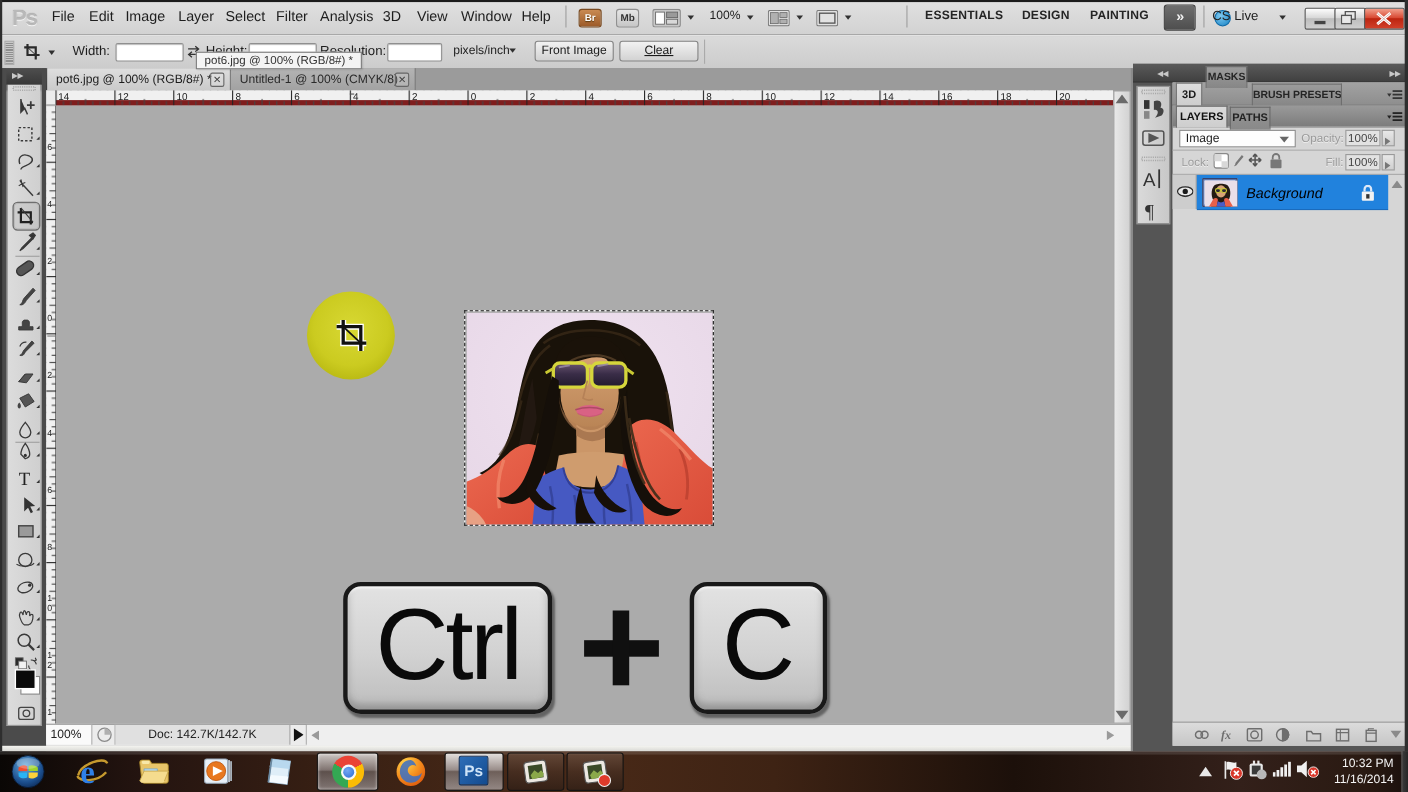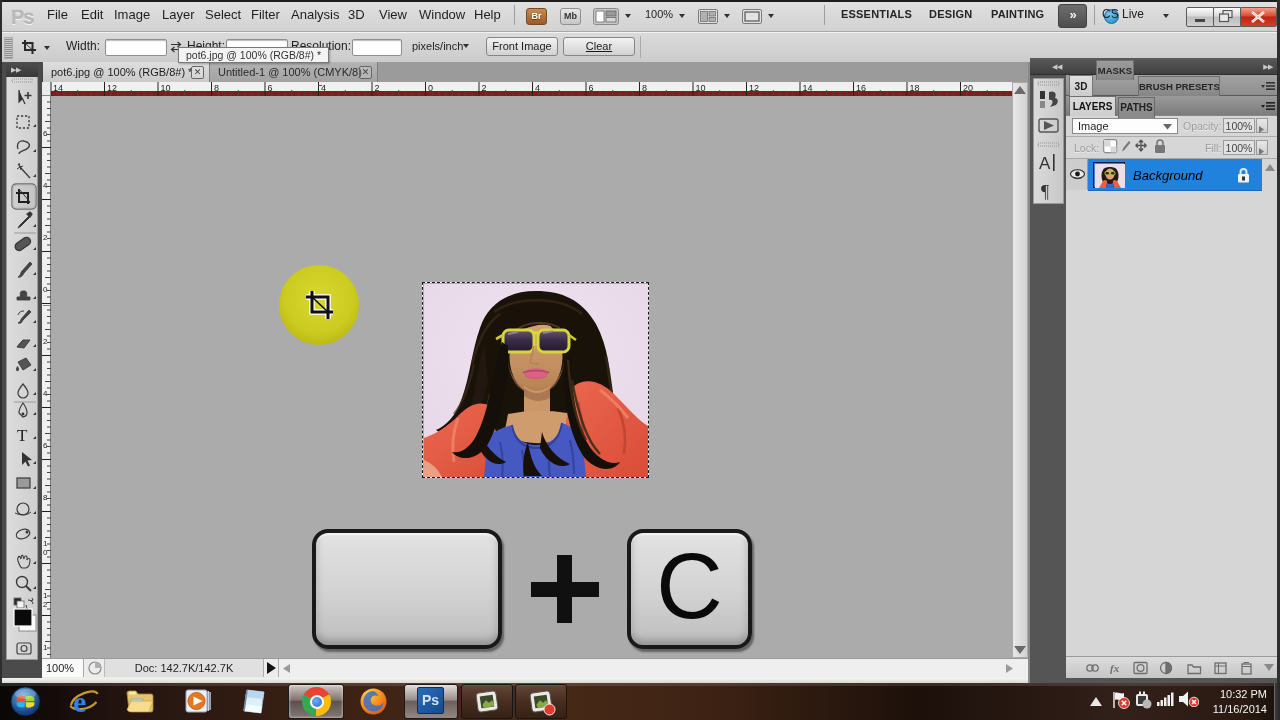--- a/index.html
+++ b/index.html
@@ -422,20 +422,21 @@
         <path d="M6 12 L28 12 L28 34"></path>
 </g>
 <g stroke="#111" stroke-width="3" fill="none">
 <path d="M12 6 L12 27 L33 27"></path>
         <path d="M6 12 L28 12 L28 34"></path>
 <path d="M12 12 L28 27" stroke-width="1.6"></path>
 </g>
 </svg>
 
 <div class="abs" style="left:261px;top:433px;width:182px;height:112px;border-radius:16px;border:4px solid #191919;background:linear-gradient(#e2e2e2,#d2d2d2 55%,#bdbdbd);box-shadow:2px 3px 2px rgba(40,40,40,0.55), inset 0 -5px 7px rgba(110,110,110,0.5), inset 0 2px 2px #f8f8f8;"></div>
+<div class="abs" style="left:261px;top:436px;width:190px;height:112px;font:92px 'Liberation Sans';color:#0a0a0a;text-align:center;line-height:108px;letter-spacing:-3px;z-index:2;">Ctrl</div>
 <div class="abs" style="left:480px;top:486px;width:68px;height:15px;background:#101010;z-index:2;"></div>
 <div class="abs" style="left:506px;top:459px;width:15px;height:68px;background:#101010;z-index:2;"></div>
 <div class="abs" style="left:576px;top:433px;width:117px;height:112px;border-radius:16px;border:4px solid #191919;background:linear-gradient(#e2e2e2,#d2d2d2 55%,#bdbdbd);box-shadow:2px 3px 2px rgba(40,40,40,0.55), inset 0 -5px 7px rgba(110,110,110,0.5), inset 0 2px 2px #f8f8f8;"></div>
 <div class="abs" style="left:576px;top:436px;width:125px;height:112px;font:92px 'Liberation Sans';color:#0a0a0a;text-align:center;line-height:108px;z-index:2;">C</div>
 </div>
 <div class="abs" id="vscroll"></div>
 <svg class="abs" style="left:1014px;top:86px;" width="12" height="8">
     <path d="M6 0 L12 8 L0 8 Z" fill="#6a6a6a"></path>
   </svg>
 <svg class="abs" style="left:1014px;top:646px;" width="12" height="8">

